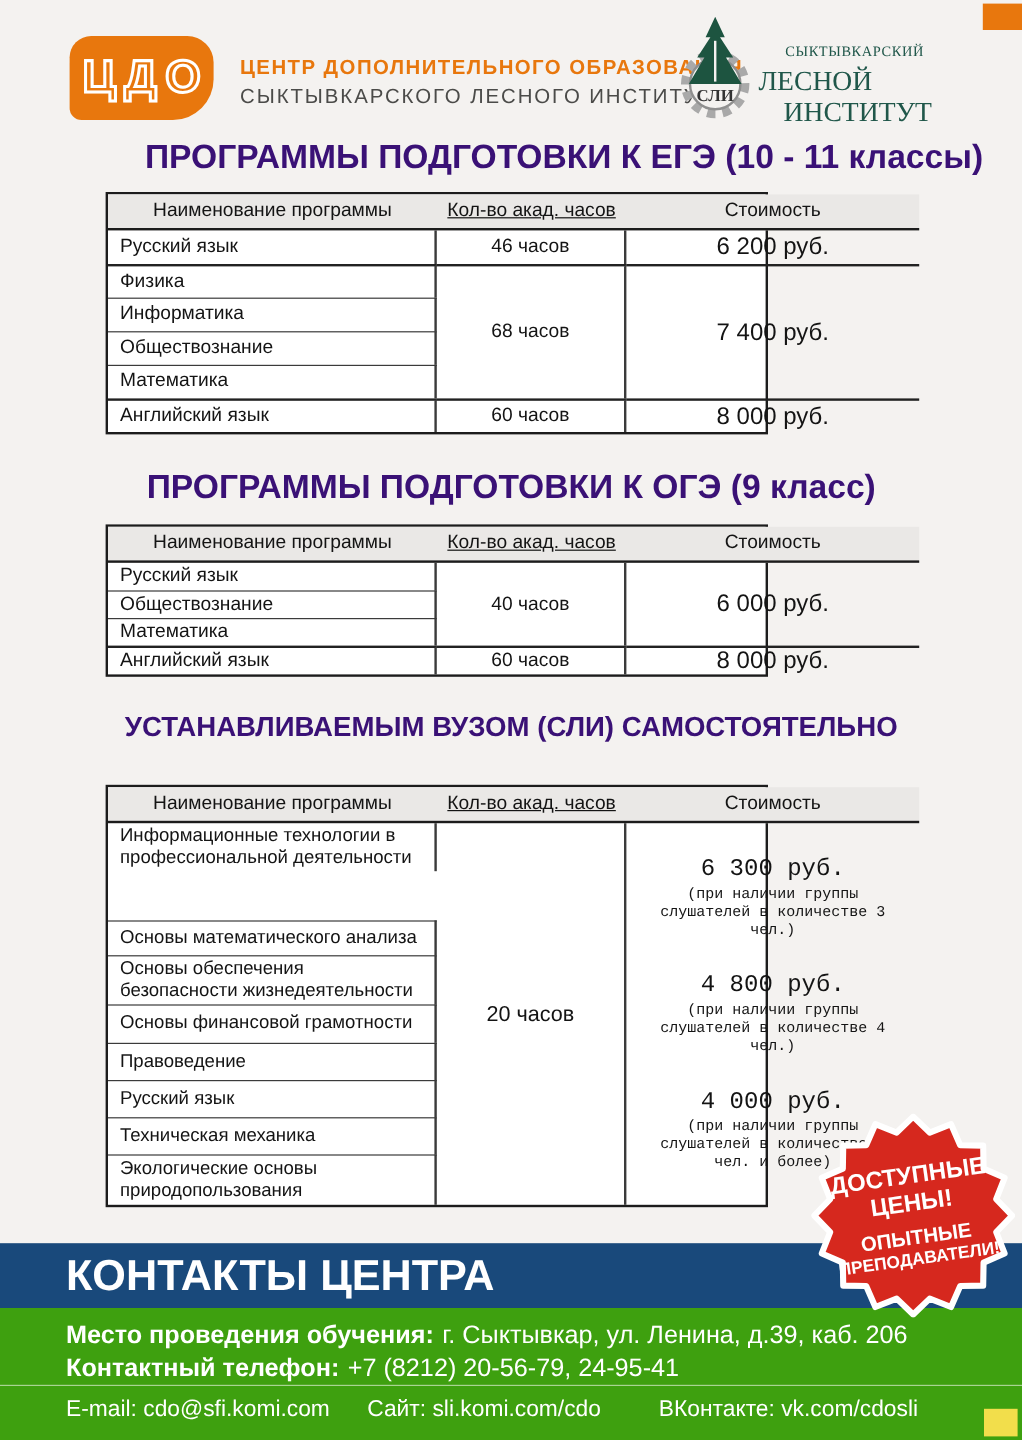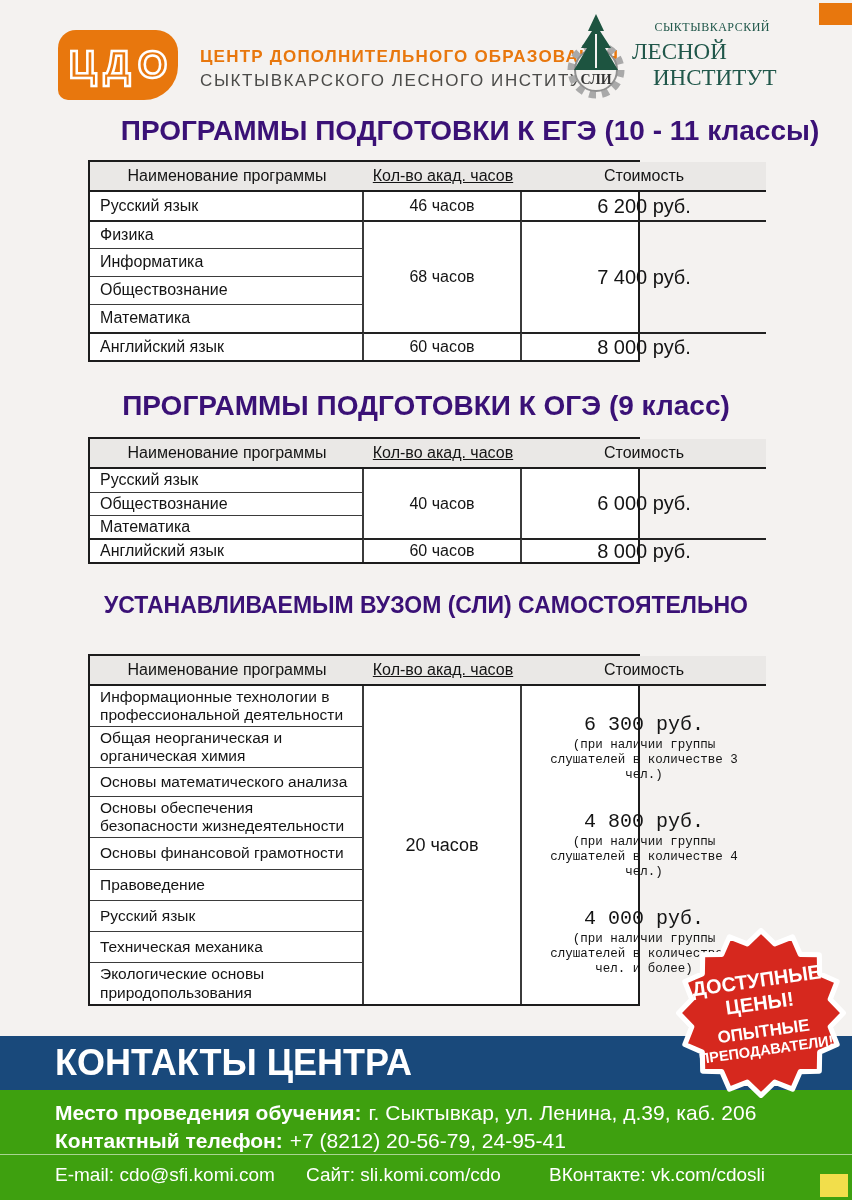--- a/index.html
+++ b/index.html
@@ -12,21 +12,21 @@
 
   
   .cdo-logo{position:absolute;left:58px;top:30px;width:120px;height:70px;background:#e8770d;
             border-radius:18px 22px 34px 10px;display:flex;align-items:center;justify-content:center;}
   .cdo-text{font-size:38px;font-weight:bold;letter-spacing:7px;color:transparent;
             -webkit-text-stroke:2.5px #ffffff;padding-left:7px;}
   .org{position:absolute;left:200px;top:47px;}
   .org1{color:#e8770d;font-weight:bold;font-size:17px;letter-spacing:1.2px;}
   .org2{color:#4b4b49;font-size:17px;letter-spacing:1.6px;margin-top:4px;}
   .sli-emblem{position:absolute;left:566px;top:12px;}
-  .inst{position:absolute;left:630px;top:20px;width:140px;color:#20574a;
+  .inst{position:absolute;left:630px;top:36px;width:140px;color:#20574a;
         font-family:"Liberation Serif",serif;}
   .inst1{font-size:12px;letter-spacing:0.5px;text-align:right;}
   .inst2{font-size:23px;margin-top:4px;margin-left:2px;}
   .inst3{font-size:23px;margin-top:0px;margin-left:23px;}
 
   
   .title{position:absolute;left:0;width:852px;text-align:center;color:#3a1176;font-weight:bold;}
   .t1{top:115px;font-size:28px;padding-left:44px;}
   .t2{top:390px;font-size:28px;}
   .t3{top:586px;font-size:23px;line-height:38px;}
@@ -144,21 +144,20 @@
   <div class="title t3">
     <div>УСТАНАВЛИВАЕМЫМ ВУЗОМ (СЛИ) САМОСТОЯТЕЛЬНО</div>
   </div>
   <div class="table t-vuz" style="top:654px;grid-template-rows:30px 40px 41px 29px 41px 32px 31px 31px 31px 42px;">
     <div class="thead" style="grid-area:1/1/2/4">
       <span class="h1">Наименование программы</span>
       <span class="h2">Кол-во акад. часов</span>
       <span class="h3">Стоимость</span>
     </div>
     <div class="td c1 ft" style="grid-area:2/1">Информационные технологии в профессиональной деятельности</div>
-    <div class="td c1" style="grid-area:3/1">Общая неорганическая и органическая химия</div>
     <div class="td c1" style="grid-area:4/1">Основы математического анализа</div>
     <div class="td c1" style="grid-area:5/1">Основы обеспечения безопасности жизнедеятельности</div>
     <div class="td c1" style="grid-area:6/1">Основы финансовой грамотности</div>
     <div class="td c1" style="grid-area:7/1">Правоведение</div>
     <div class="td c1" style="grid-area:8/1">Русский язык</div>
     <div class="td c1" style="grid-area:9/1">Техническая механика</div>
     <div class="td c1" style="grid-area:10/1">Экологические основы природопользования</div>
     <div class="td c2 ft" style="grid-area:2/2/11/3;font-size:18px;">20 часов</div>
     <div class="td pcol ft" style="grid-area:2/3/11/4">
       <div class="pblock">

